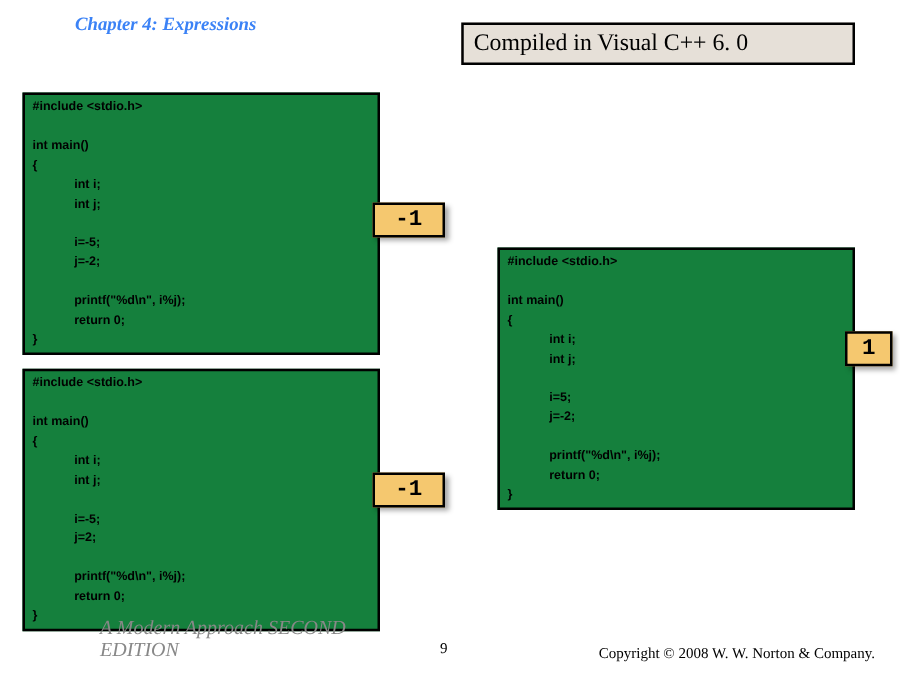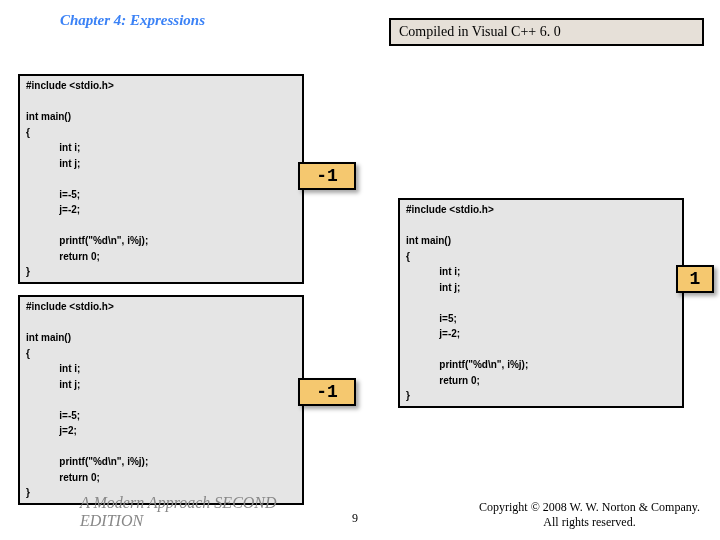--- a/index.html
+++ b/index.html
@@ -1,19 +1,19 @@
 <!DOCTYPE html>
 <html><head>
 <meta charset="utf-8">
 <style>
 html,body{margin:0;padding:0;width:720px;height:540px;font-family:"Times New Roman",serif;background:#fff;overflow:hidden}
 .slide{position:relative;width:720px;height:540px}
 .chapter{position:absolute;left:60px;top:12px;font-style:italic;font-weight:bold;font-size:15px;color:#3b82f6}
-.title-box{position:absolute;right:16px;top:18px;width:295px;padding:4px 8px;border:2px solid #000;background:#e6e0d8;font-size:14px}
-.code-box{position:absolute;border:2px solid #000;background:#e5e5e5;padding:2px 6px;font-family:Verdana,Arial,sans-serif;font-size:10px;font-weight:bold;line-height:1.55;color:#000;white-space:pre}
+.title-box{position:absolute;right:36px;top:18px;width:295px;padding:4px 8px;border:2px solid #000;background:#e6e0d8;font-size:19px}
+.code-box{position:absolute;border:2px solid #000;background:#15803d;padding:2px 6px;font-family:Verdana,Arial,sans-serif;font-size:10px;font-weight:bold;line-height:1.55;color:#000;white-space:pre}
 .code1{left:18px;top:74px;width:270px}
 .code2{left:18px;top:295px;width:270px}
 .code3{left:398px;top:198px;width:270px}
 .result-box{position:absolute;border:2px solid #000;background:#f5c86f;font-family:"Courier New",monospace;font-size:18px;font-weight:bold;text-align:center;padding:2px 0;box-shadow:3px 3px 4px rgba(0,0,0,0.35)}
 .r1{left:298px;top:162px;width:54px}
 .r2{left:298px;top:378px;width:54px}
 .r3{left:676px;top:265px;width:34px}
 .pagenum{position:absolute;left:352px;bottom:14px;font-size:12px}
 .copyright{position:absolute;right:20px;bottom:10px;font-size:12px;text-align:center;line-height:1.25}
 .logo{position:absolute;left:80px;bottom:10px;width:200px}
@@ -76,16 +76,15 @@
   <div class="result-box r3">1</div>
 
   <div class="logo">
     <div class="sub">A Modern Approach  SECOND EDITION</div>
   </div>
 
   <div class="pagenum">9</div>
 
   <div class="copyright">
     <div>Copyright © 2008 W. W. Norton &amp; Company.</div>
-    <div>All rights reserved.</div>
   </div>
 
 </div>
 
 </body></html>

